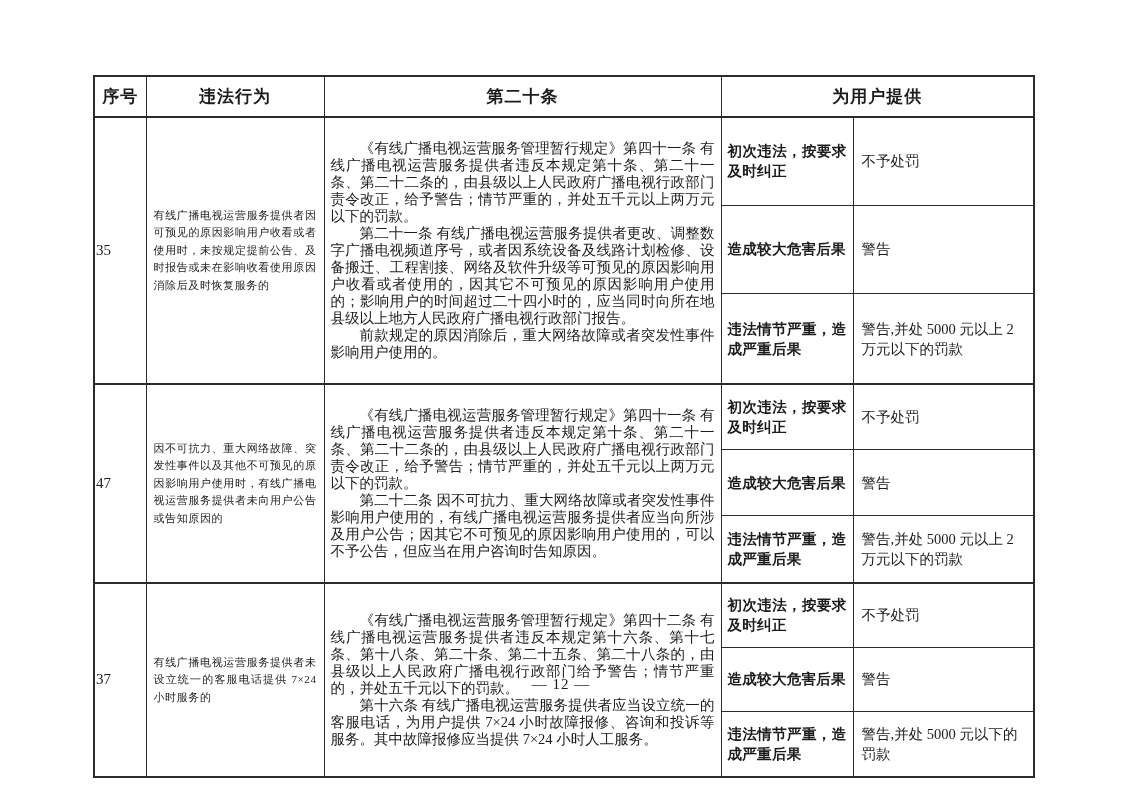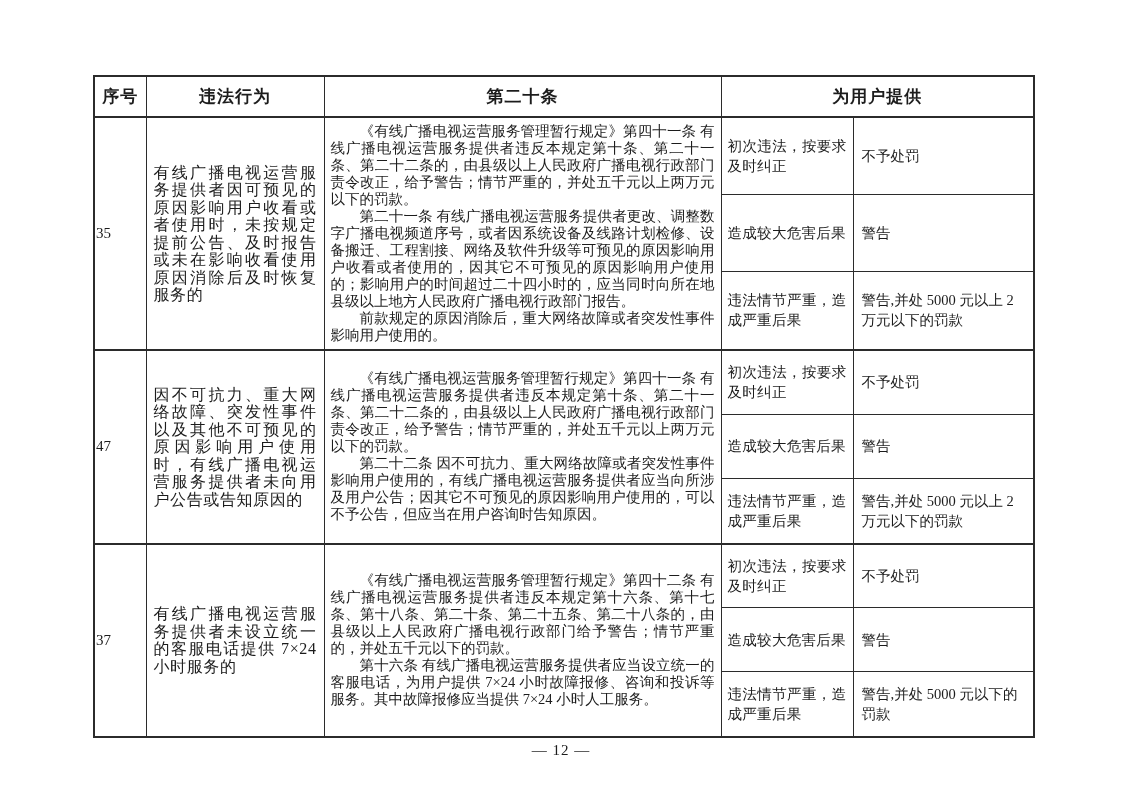--- a/index.html
+++ b/index.html
@@ -34,46 +34,47 @@
     margin-top:28px;
   }
   tr.group-start > td { border-top-width:2px; }
   tr.sub { height:64px; }
   td.idx {
     font-size:15px;
     font-family:"Liberation Serif","DejaVu Serif",serif;
   }
   td.behavior {
     padding:4px 7px;
-    font-size:16px;
+    font-size:11px;
     line-height:17.5px;
     text-align:justify;
     letter-spacing:0.6px;
   }
   td.legal {
-    padding:5px 6px;
+    padding:22px 6px;
     font-size:14.5px;
     line-height:17px;
     text-align:justify;
   }
   td.legal p.para { margin:0; text-indent:2em; }
   td.cond {
     padding:4px 6px;
     font-size:14.5px;
     line-height:20px;
     text-align:justify;
     letter-spacing:0.3px;
+    font-weight:bold;
   }
   td.pen {
     padding:12px 8px;
     font-size:14.5px;
     line-height:20px;
   }
   .footer {
-    position:absolute; top:742px; left:0;
+    position:absolute; top:676px; left:0;
     width:1122px;
     text-align:center;
     font-size:15px;
     color:#1c1c1c;
     letter-spacing:1px;
   }
 </style>
 </head>
 <body>
 

